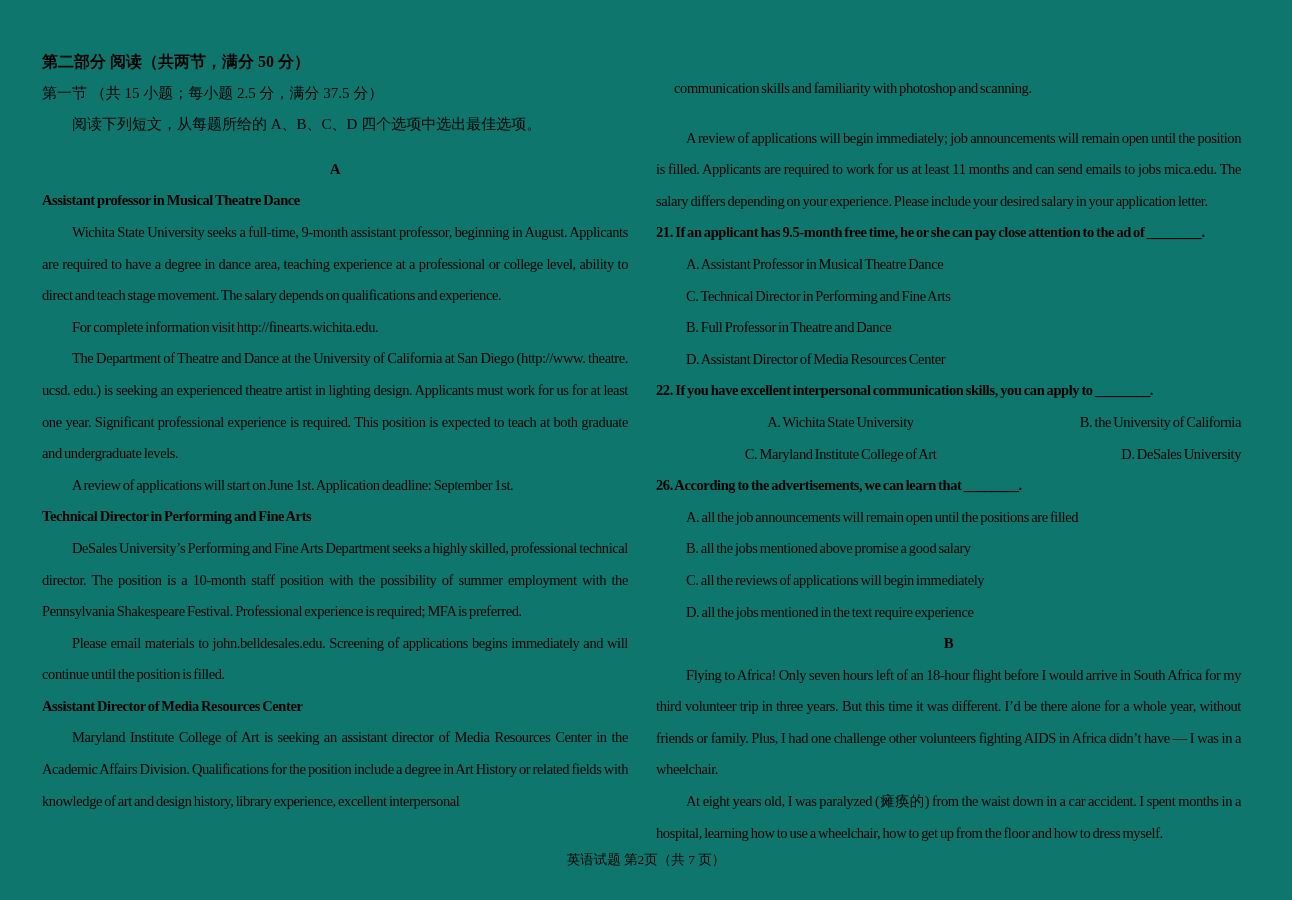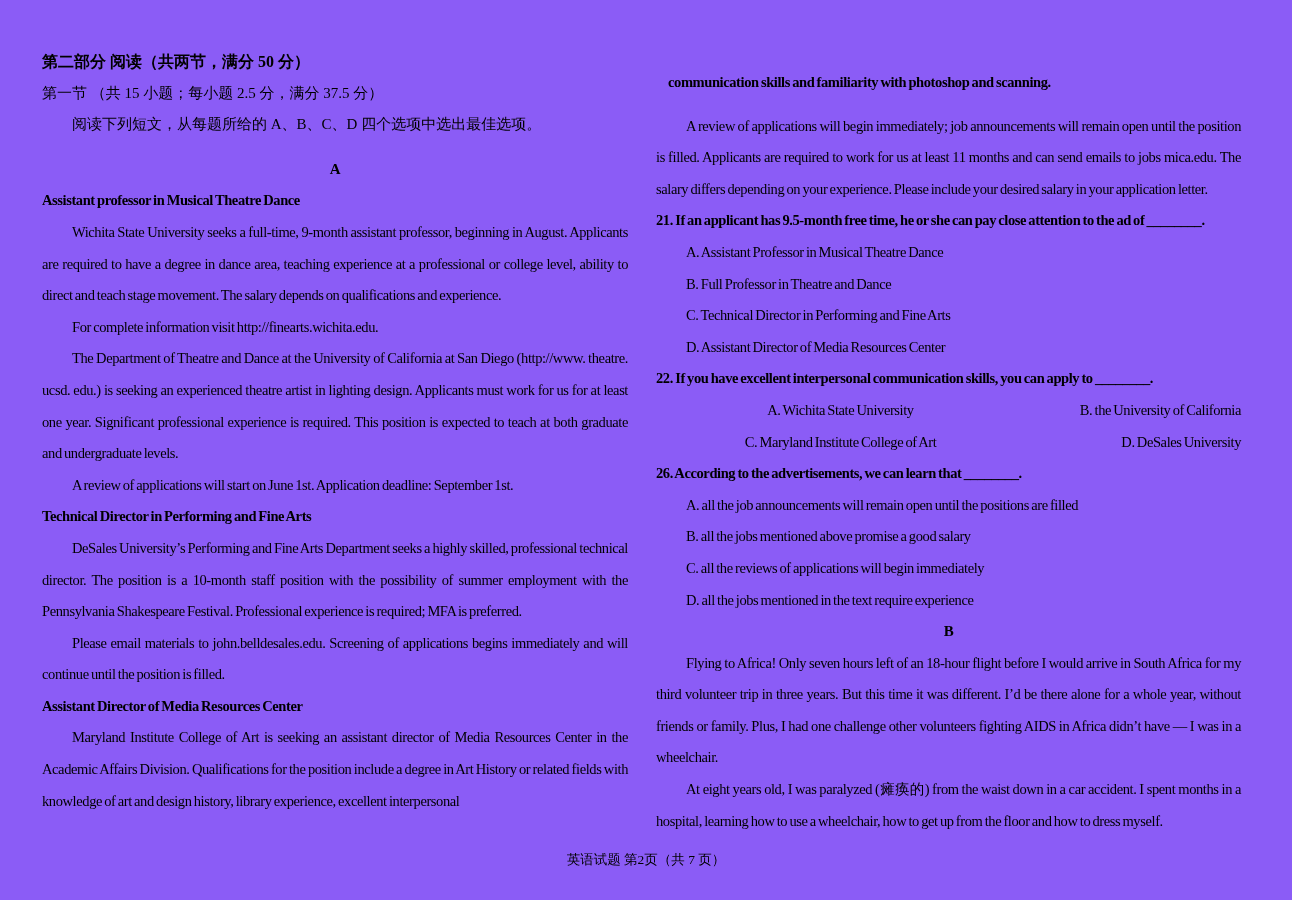--- a/index.html
+++ b/index.html
@@ -8,21 +8,21 @@
     background: #ffffff;
     width: 1292px;
     height: 900px;
     font-family: "Liberation Serif", "DejaVu Serif", serif;
     color: #000;
   }
   .page {
     position: relative;
     width: 1292px;
     height: 900px;
-    background: #8b5cf6;
+    background: #0f766e;
     overflow: hidden;
   }
   .col {
     position: absolute;
     font-size: 14.5px;
     line-height: 31.6px;
     letter-spacing: -0.4px;
     word-spacing: -1px;
   }
   .col-left  { left: 42px;  top: 46px; width: 586px; }
@@ -49,24 +49,23 @@
   .label-a { margin-top: 13px; }
 
   .ad-title { font-weight: bold; }
 
   p.para {
     margin: 0;
     text-align: justify;
     text-indent: 30px;
   }
   p.para-cont {
-    margin: 12px;
+    margin: 18px;
     text-align: justify;
     text-indent: 0;
-    font-weight: bold;
   }
 
   .q-stem { text-align: left; font-weight: bold; }
   .opt { padding-left: 30px; }
   .opt-row { display: flex; padding-left: 30px; }
   .opt-row .opt-cell-left { width: 309px; flex: 0 0 309px; text-align: center; }
   .opt-row .opt-cell-right { flex: 1; text-align: right; }
 
   .footer {
     position: absolute;
@@ -104,22 +103,22 @@
     <div class="ad-title">Assistant Director of Media Resources Center</div>
     <p class="para">Maryland Institute College of Art is seeking an assistant director of Media Resources Center in the Academic Affairs Division. Qualifications for the position include a degree in Art History or related fields with knowledge of art and design history, library experience, excellent interpersonal</p>
   </div>
 
   <div class="col col-right">
     <p class="para-cont">communication skills and familiarity with photoshop and scanning.</p>
     <p class="para">A review of applications will begin immediately; job announcements will remain open until the position is filled. Applicants are required to work for us at least 11 months and can send emails to jobs mica.edu. The salary differs depending on your experience. Please include your desired salary in your application letter.</p>
 
     <div class="q-stem">21. If an applicant has 9.5-month free time, he or she can pay close attention to the ad of ________.</div>
     <div class="opt">A. Assistant Professor in Musical Theatre Dance</div>
+    <div class="opt">C. Technical Director in Performing and Fine Arts</div>
     <div class="opt">B. Full Professor in Theatre and Dance</div>
-    <div class="opt">C. Technical Director in Performing and Fine Arts</div>
     <div class="opt">D. Assistant Director of Media Resources Center</div>
 
     <div class="q-stem">22. If you have excellent interpersonal communication skills, you can apply to ________.</div>
     <div class="opt-row">
       <div class="opt-cell-left">A. Wichita State University</div>
       <div class="opt-cell-right">B. the University of California</div>
     </div>
     <div class="opt-row">
       <div class="opt-cell-left">C. Maryland Institute College of Art</div>
       <div class="opt-cell-right">D. DeSales University</div>

